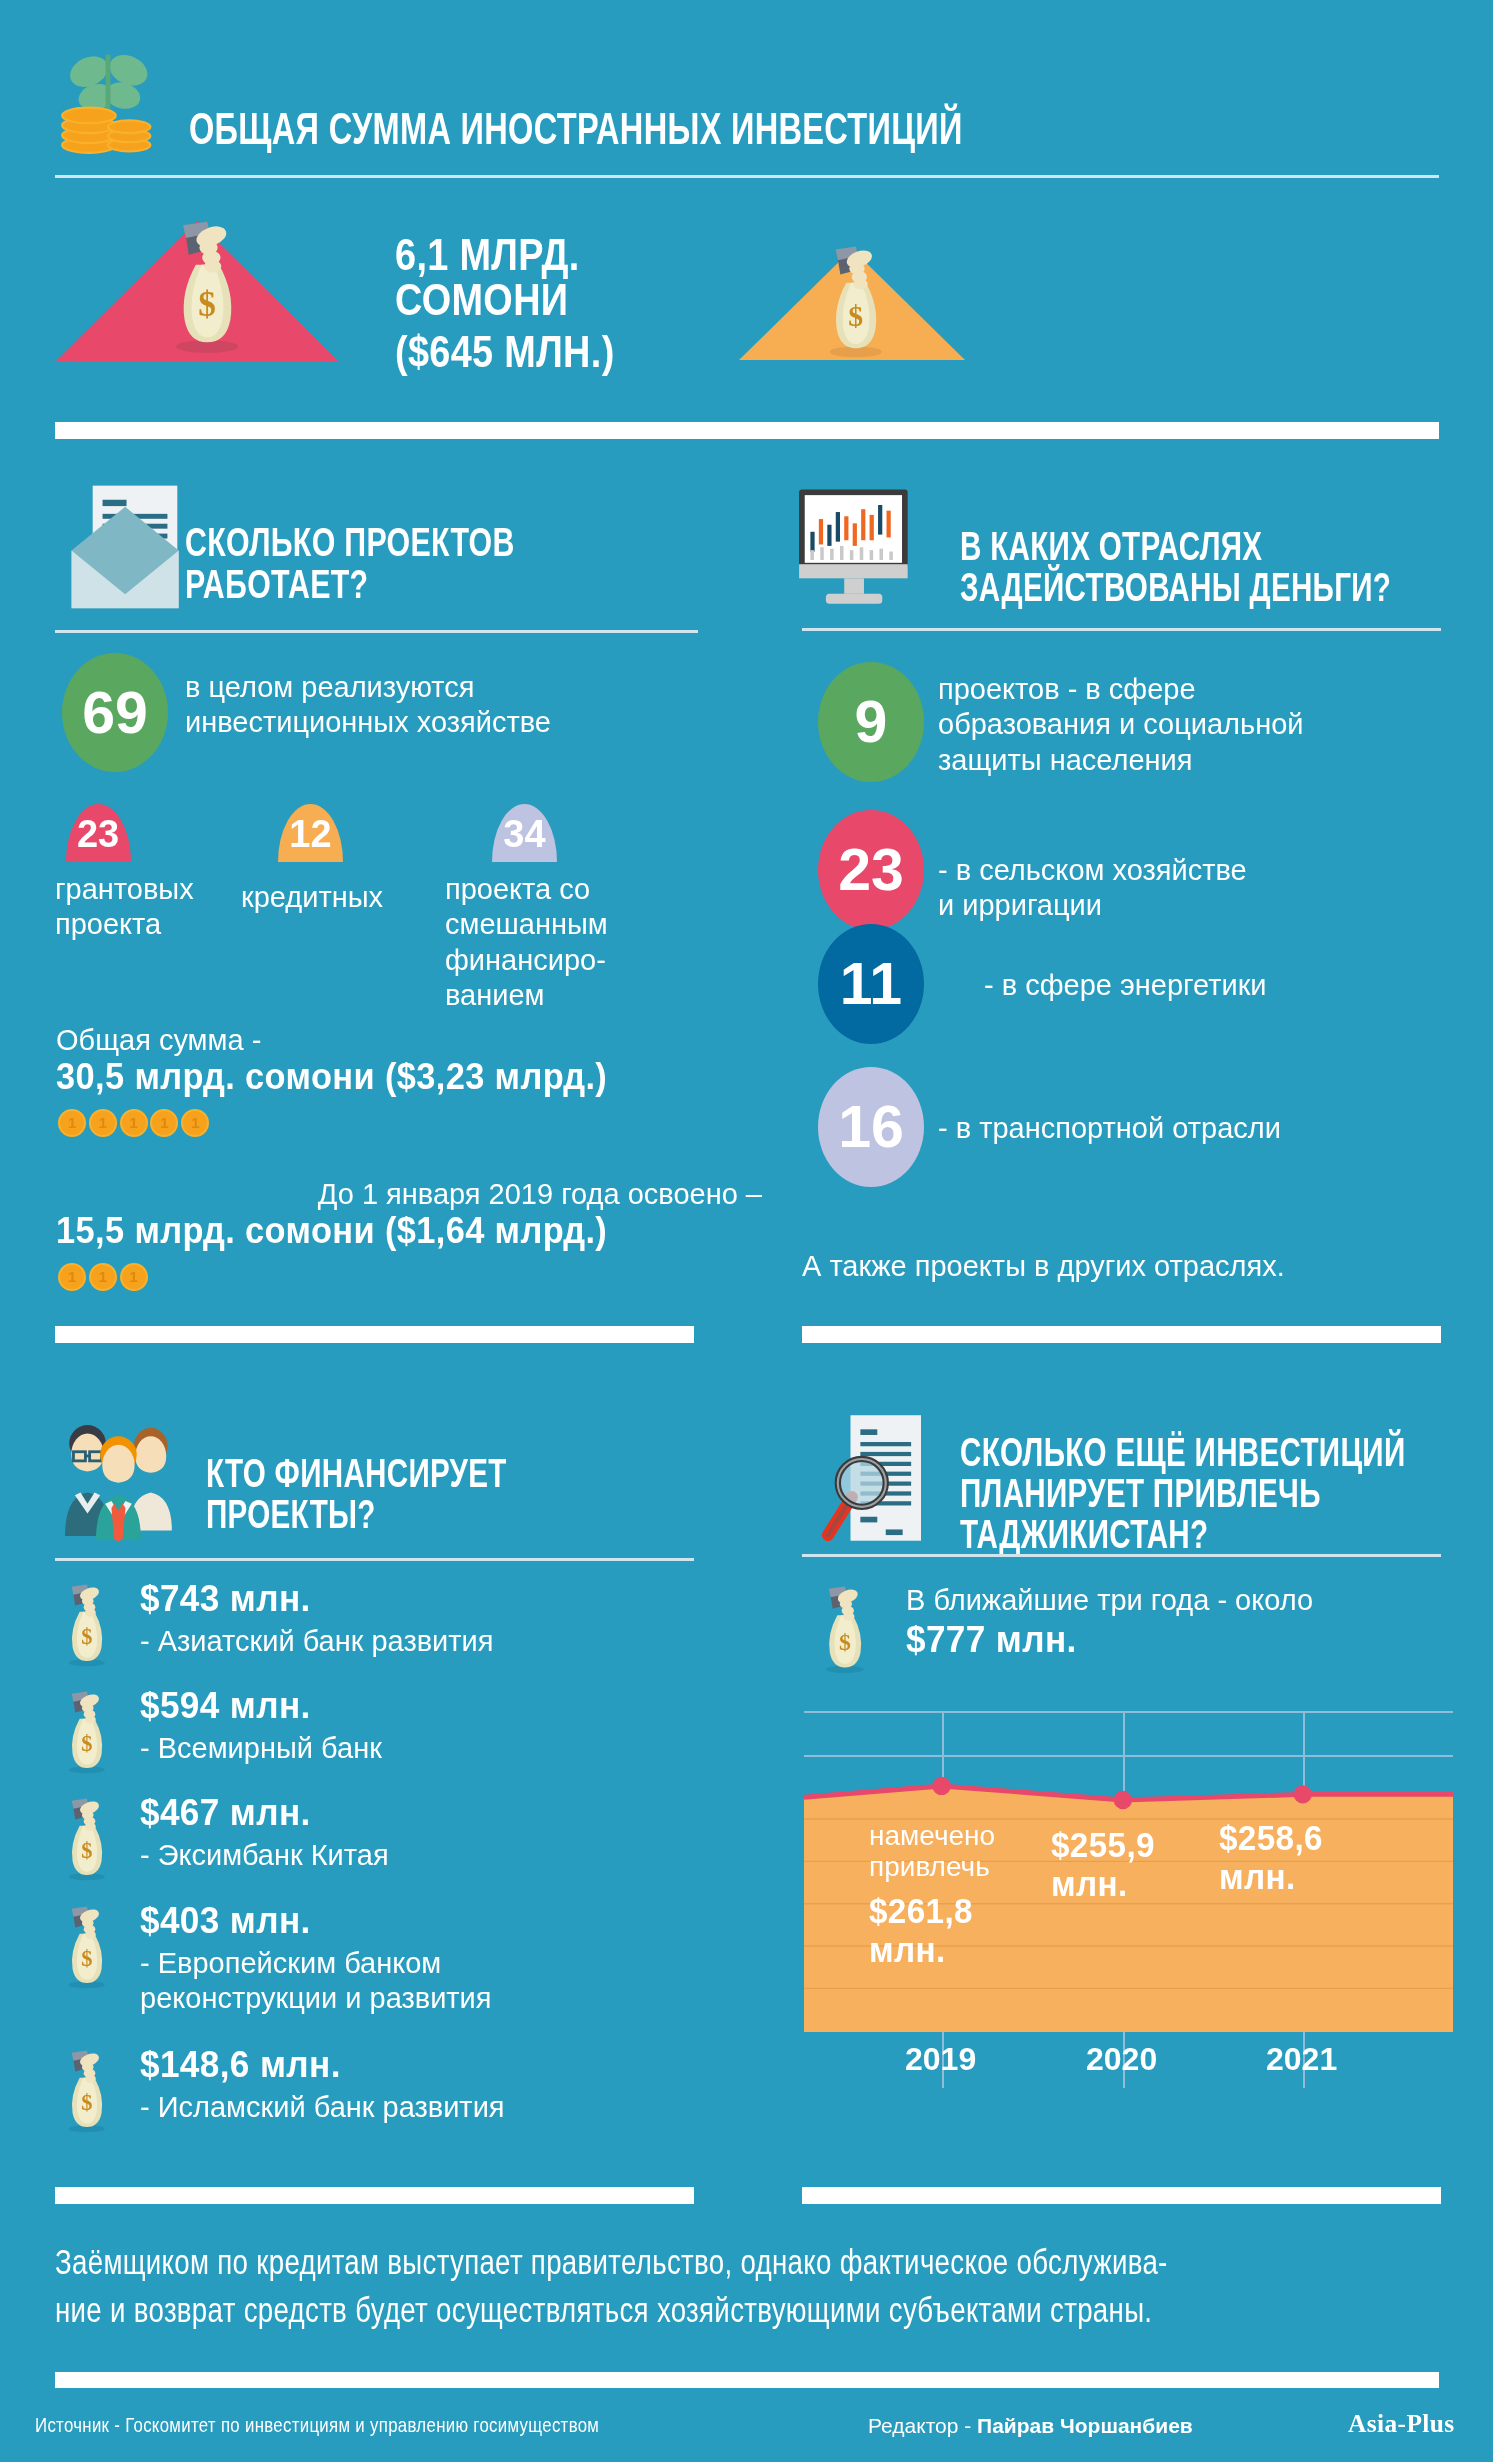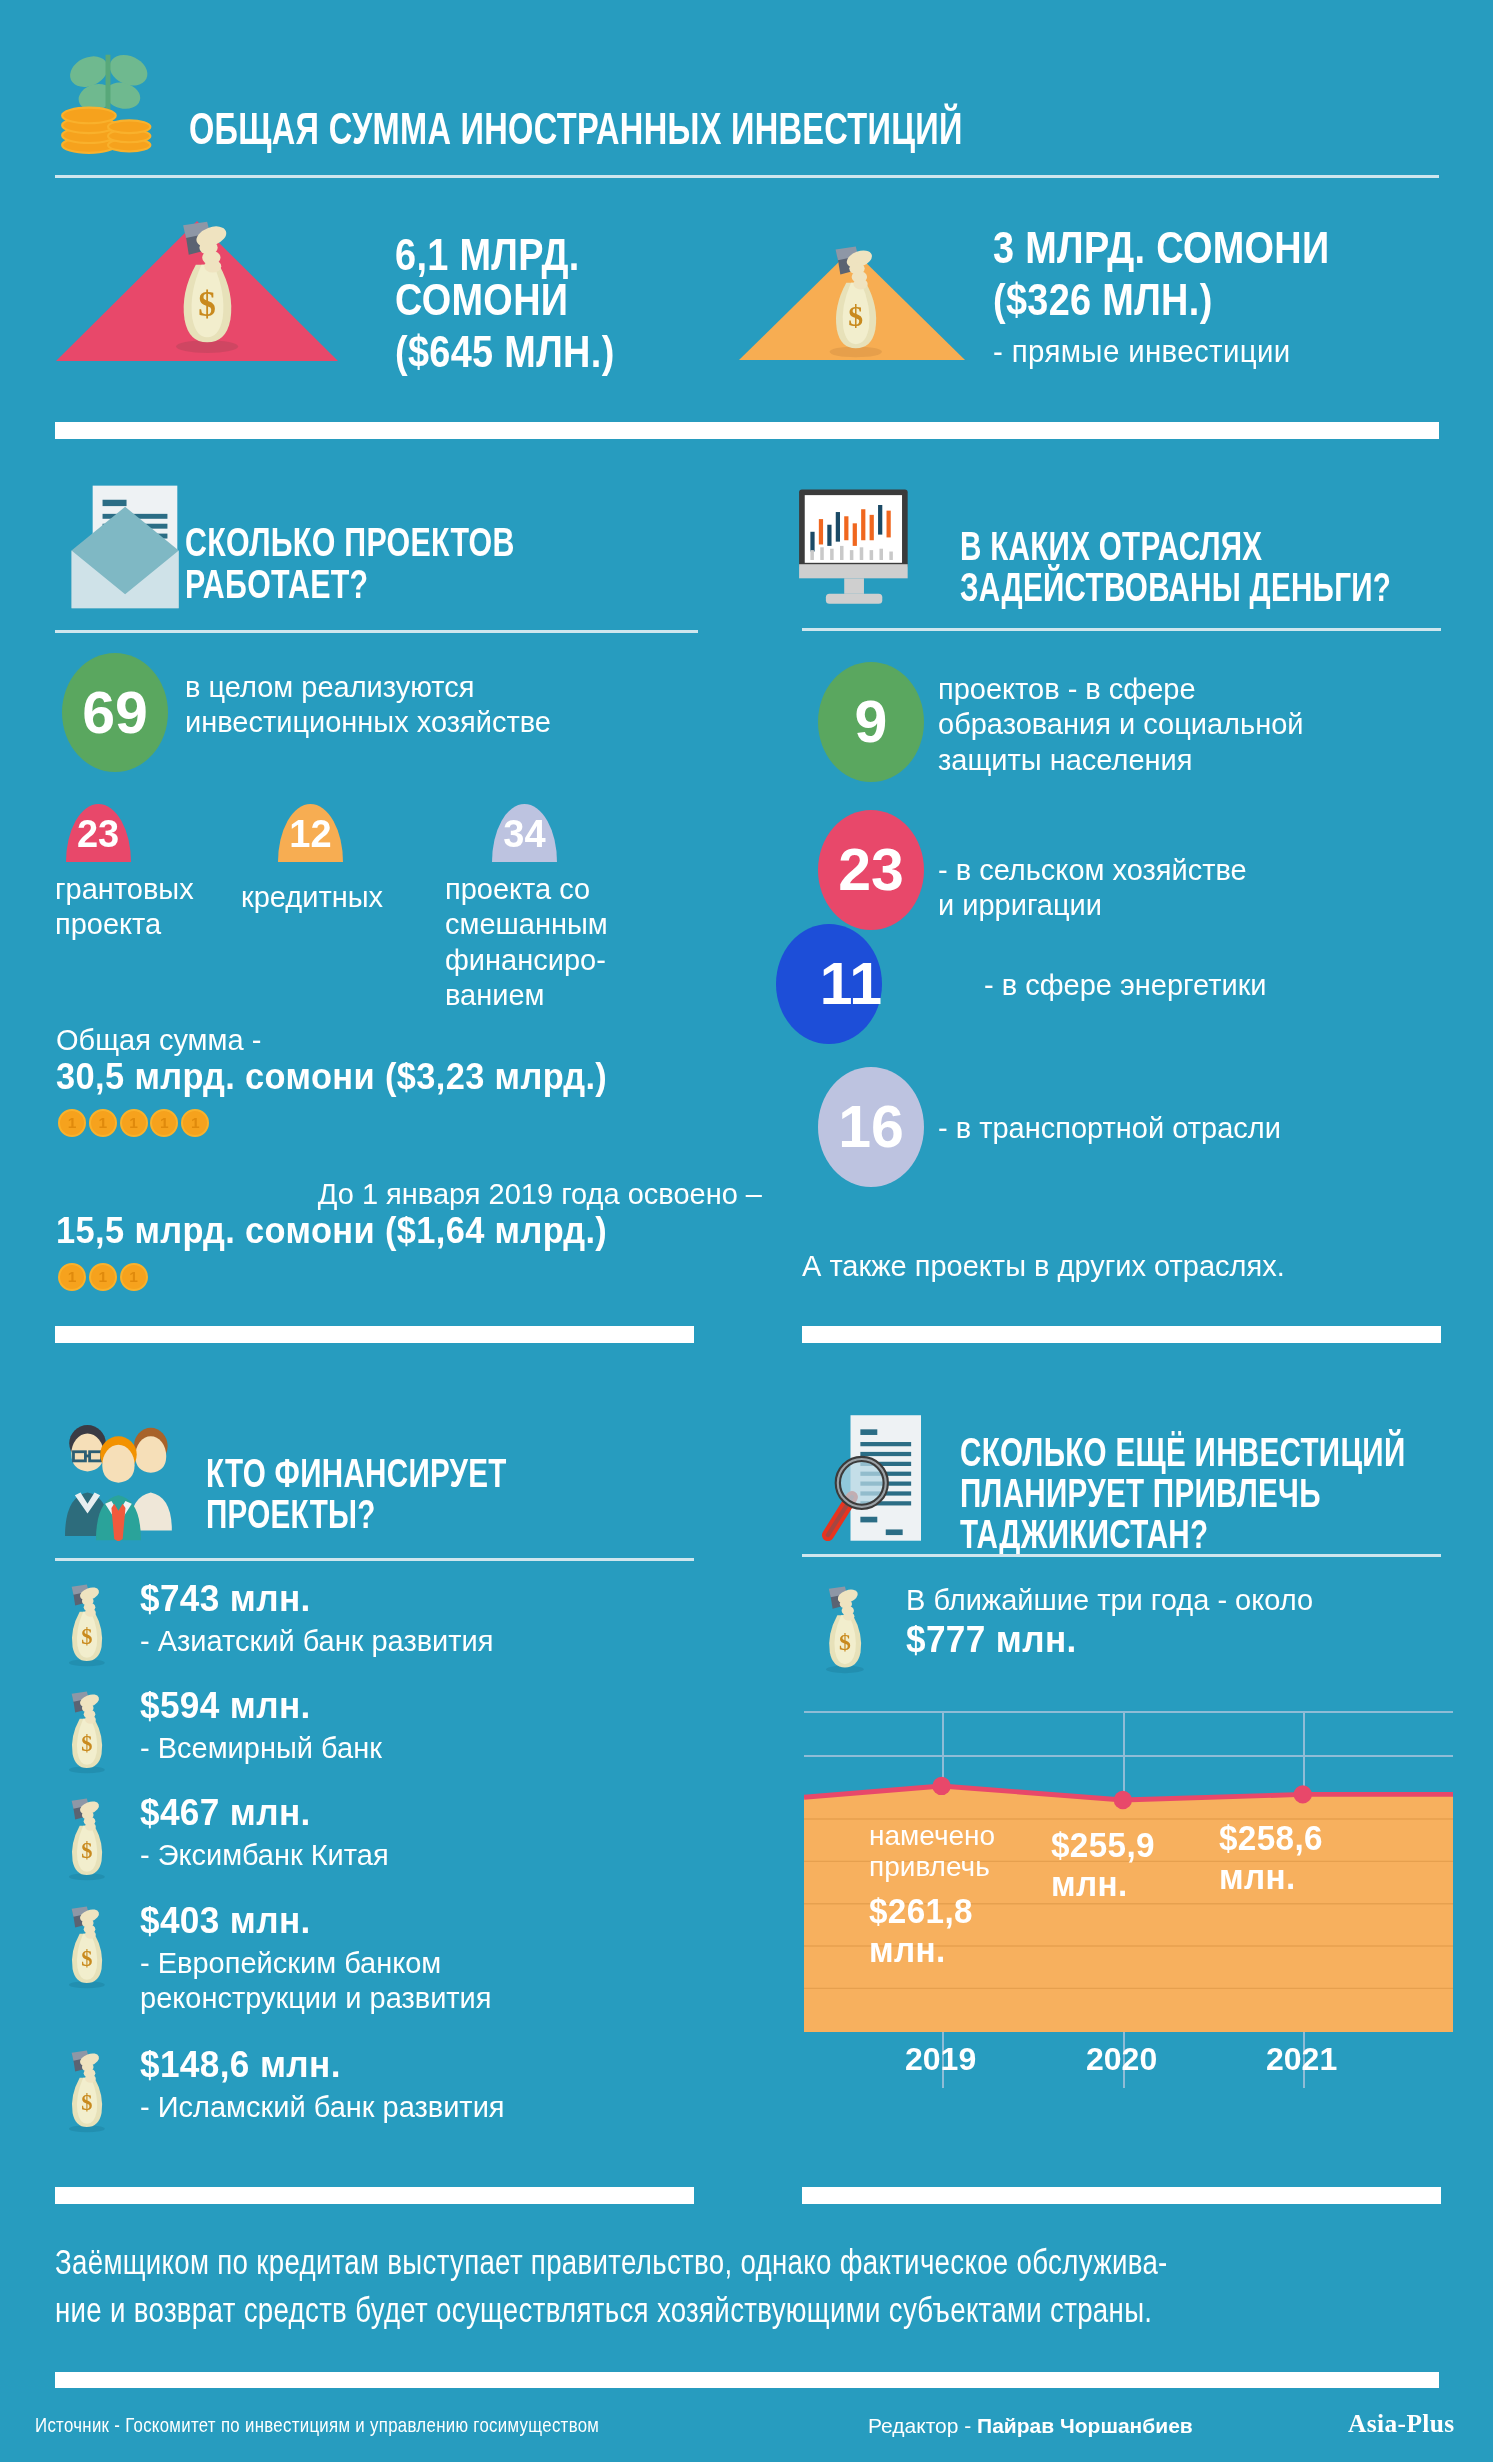--- a/index.html
+++ b/index.html
@@ -125,25 +125,20 @@
         <path d="M36 10 l30 -4 l6 34 l-30 8 z" fill="#5b6372"></path>
         <path d="M34 6 l34 -5 l4 16 l-34 7z" fill="#8e97a6"></path>
         <g fill="#efe3c0">
           <ellipse cx="74" cy="22" rx="22" ry="13" transform="rotate(-20 74 22)"></ellipse>
           <ellipse cx="70" cy="38" rx="13" ry="10"></ellipse>
           <ellipse cx="74" cy="52" rx="13" ry="10"></ellipse>
           <ellipse cx="76" cy="64" rx="12" ry="9"></ellipse>
         </g>
       </svg>
     </div>
-    <div class="abs" style="left:254px;top:21px;width:466px;">
-      <div class="head-title" style="font-size:44px;transform:scaleX(0.86);">3 млрд. сомони</div>
-      <div class="head-title" style="font-size:44px;transform:scaleX(0.86);margin-top:7px;">($326 млн.)</div>
-      <div class="head-title" style="font-size:32px;font-weight:normal;transform:scaleX(0.92);margin-top:12.7px;text-transform:none;">- прямые инвестиции</div>
-    </div>
   </div>
 
   <div class="abs white-bar" style="left:55px;top:422px;width:1384px;"></div>
 
   <div class="abs" style="left:63px;top:480px;width:120px;height:134px;">
     <svg width="120" height="134" viewBox="0 0 170 190">
       <rect x="42" y="8" width="120" height="155" fill="#eef2f4"></rect>
       <g fill="#2b6d85">
         <rect x="56" y="28" width="34" height="9"></rect>
         <rect x="56" y="48" width="92" height="7"></rect>
@@ -269,21 +264,21 @@
   <div class="abs body-text" style="left:938px;top:672px;width:508px;white-space:pre-line;">проектов - в сфере
 образования и социальной
 защиты населения</div>
 
   <div class="abs badge-ellipse" style="left:818px;top:810px;width:106px;height:120px;background:#e8486a;font-size:59px;">
       <span>23</span>
     </div>
   <div class="abs body-text" style="left:938px;top:835px;width:508px;white-space:pre-line;margin-top:18px;">- в сельском хозяйстве
 и ирригации</div>
 
-  <div class="abs badge-ellipse" style="left:776px;top:924px;width:106px;height:120px;background:#1d4ed8;font-size:59px;justify-content:flex-end;">
+  <div class="abs badge-ellipse" style="left:818px;top:924px;width:106px;height:120px;background:#0369a1;font-size:59px;">
       <span>11</span>
     </div>
   <div class="abs body-text" style="left:984px;top:968px;width:508px;white-space:pre-line;">- в сфере энергетики</div>
 
   <div class="abs badge-ellipse" style="left:818px;top:1067px;width:106px;height:120px;background:#bdc3e0;font-size:59px;">
       <span>16</span>
     </div>
   <div class="abs body-text" style="left:938px;top:1111px;width:508px;white-space:pre-line;">- в транспортной отрасли</div>
 
   <div class="abs body-text" style="left:802px;top:1249px;width:635px;">А также проекты в других отраслях.</div>

